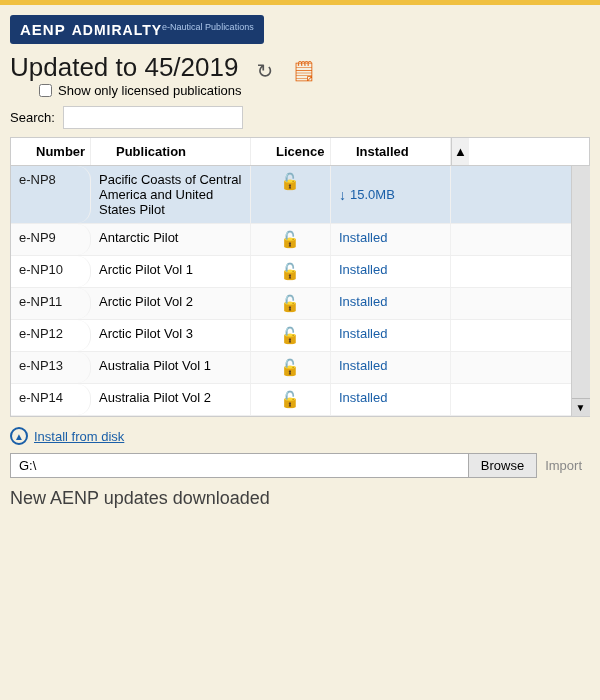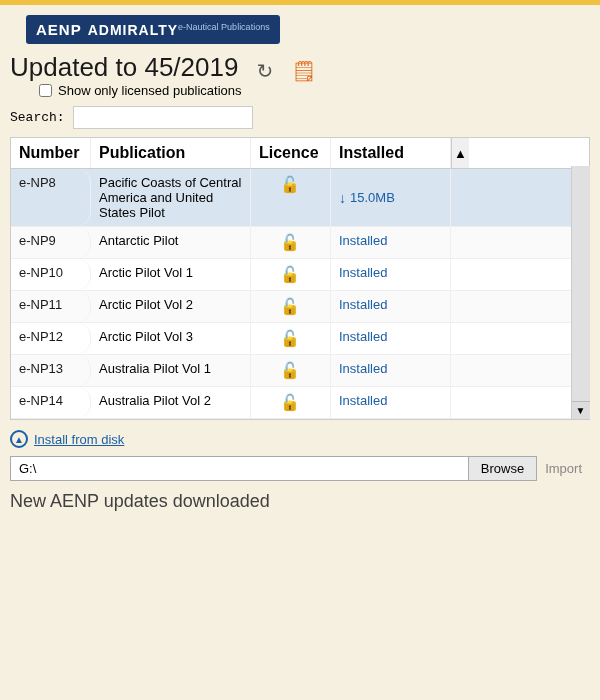--- a/index.html
+++ b/index.html
@@ -9,21 +9,20 @@
       font-size: 13px;
       width: 600px;
       min-height: 700px;
       padding: 10px;
     }
     .header {
       display: flex;
       align-items: flex-end;
       gap: 14px;
       margin-bottom: 8px;
-      margin-left: 16px;
     }
     .logo-box {
       background: #1a3a6e;
       padding: 6px 10px;
       border-radius: 3px;
       display: flex;
       align-items: center;
       gap: 6px;
     }
     .logo-aenp {
@@ -70,21 +69,20 @@
       padding-left: 29px;
     }
     .search-row {
       display: flex;
       align-items: center;
       gap: 8px;
       margin-bottom: 8px;
     }
     .search-row label {
       font-size: 13px;
-      font-family: Liberation Mono, monospace;
     }
     .search-input {
       border: 1px solid #ccc;
       padding: 3px 6px;
       font-size: 13px;
       width: 180px;
       background: white;
     }
     .table-container {
       border: 1px solid #ccc;
@@ -92,23 +90,23 @@
       position: relative;
       margin-bottom: 10px;
     }
     .table-header {
       display: grid;
       grid-template-columns: 80px 160px 80px 120px 18px;
       background: white;
       border-bottom: 1px solid #ccc;
     }
     .table-header-cell {
-      padding: 6px 8px;
+      padding: 6px 25px;
       font-weight: bold;
-      font-size: 16px;
+      font-size: 13px;
       border-right: 1px solid #eee;
     }
     .table-header-scroll {
       display: flex;
       align-items: center;
       justify-content: center;
       border-left: 1px solid #ccc;
       background: #f0f0f0;
     }
     .table-body {

